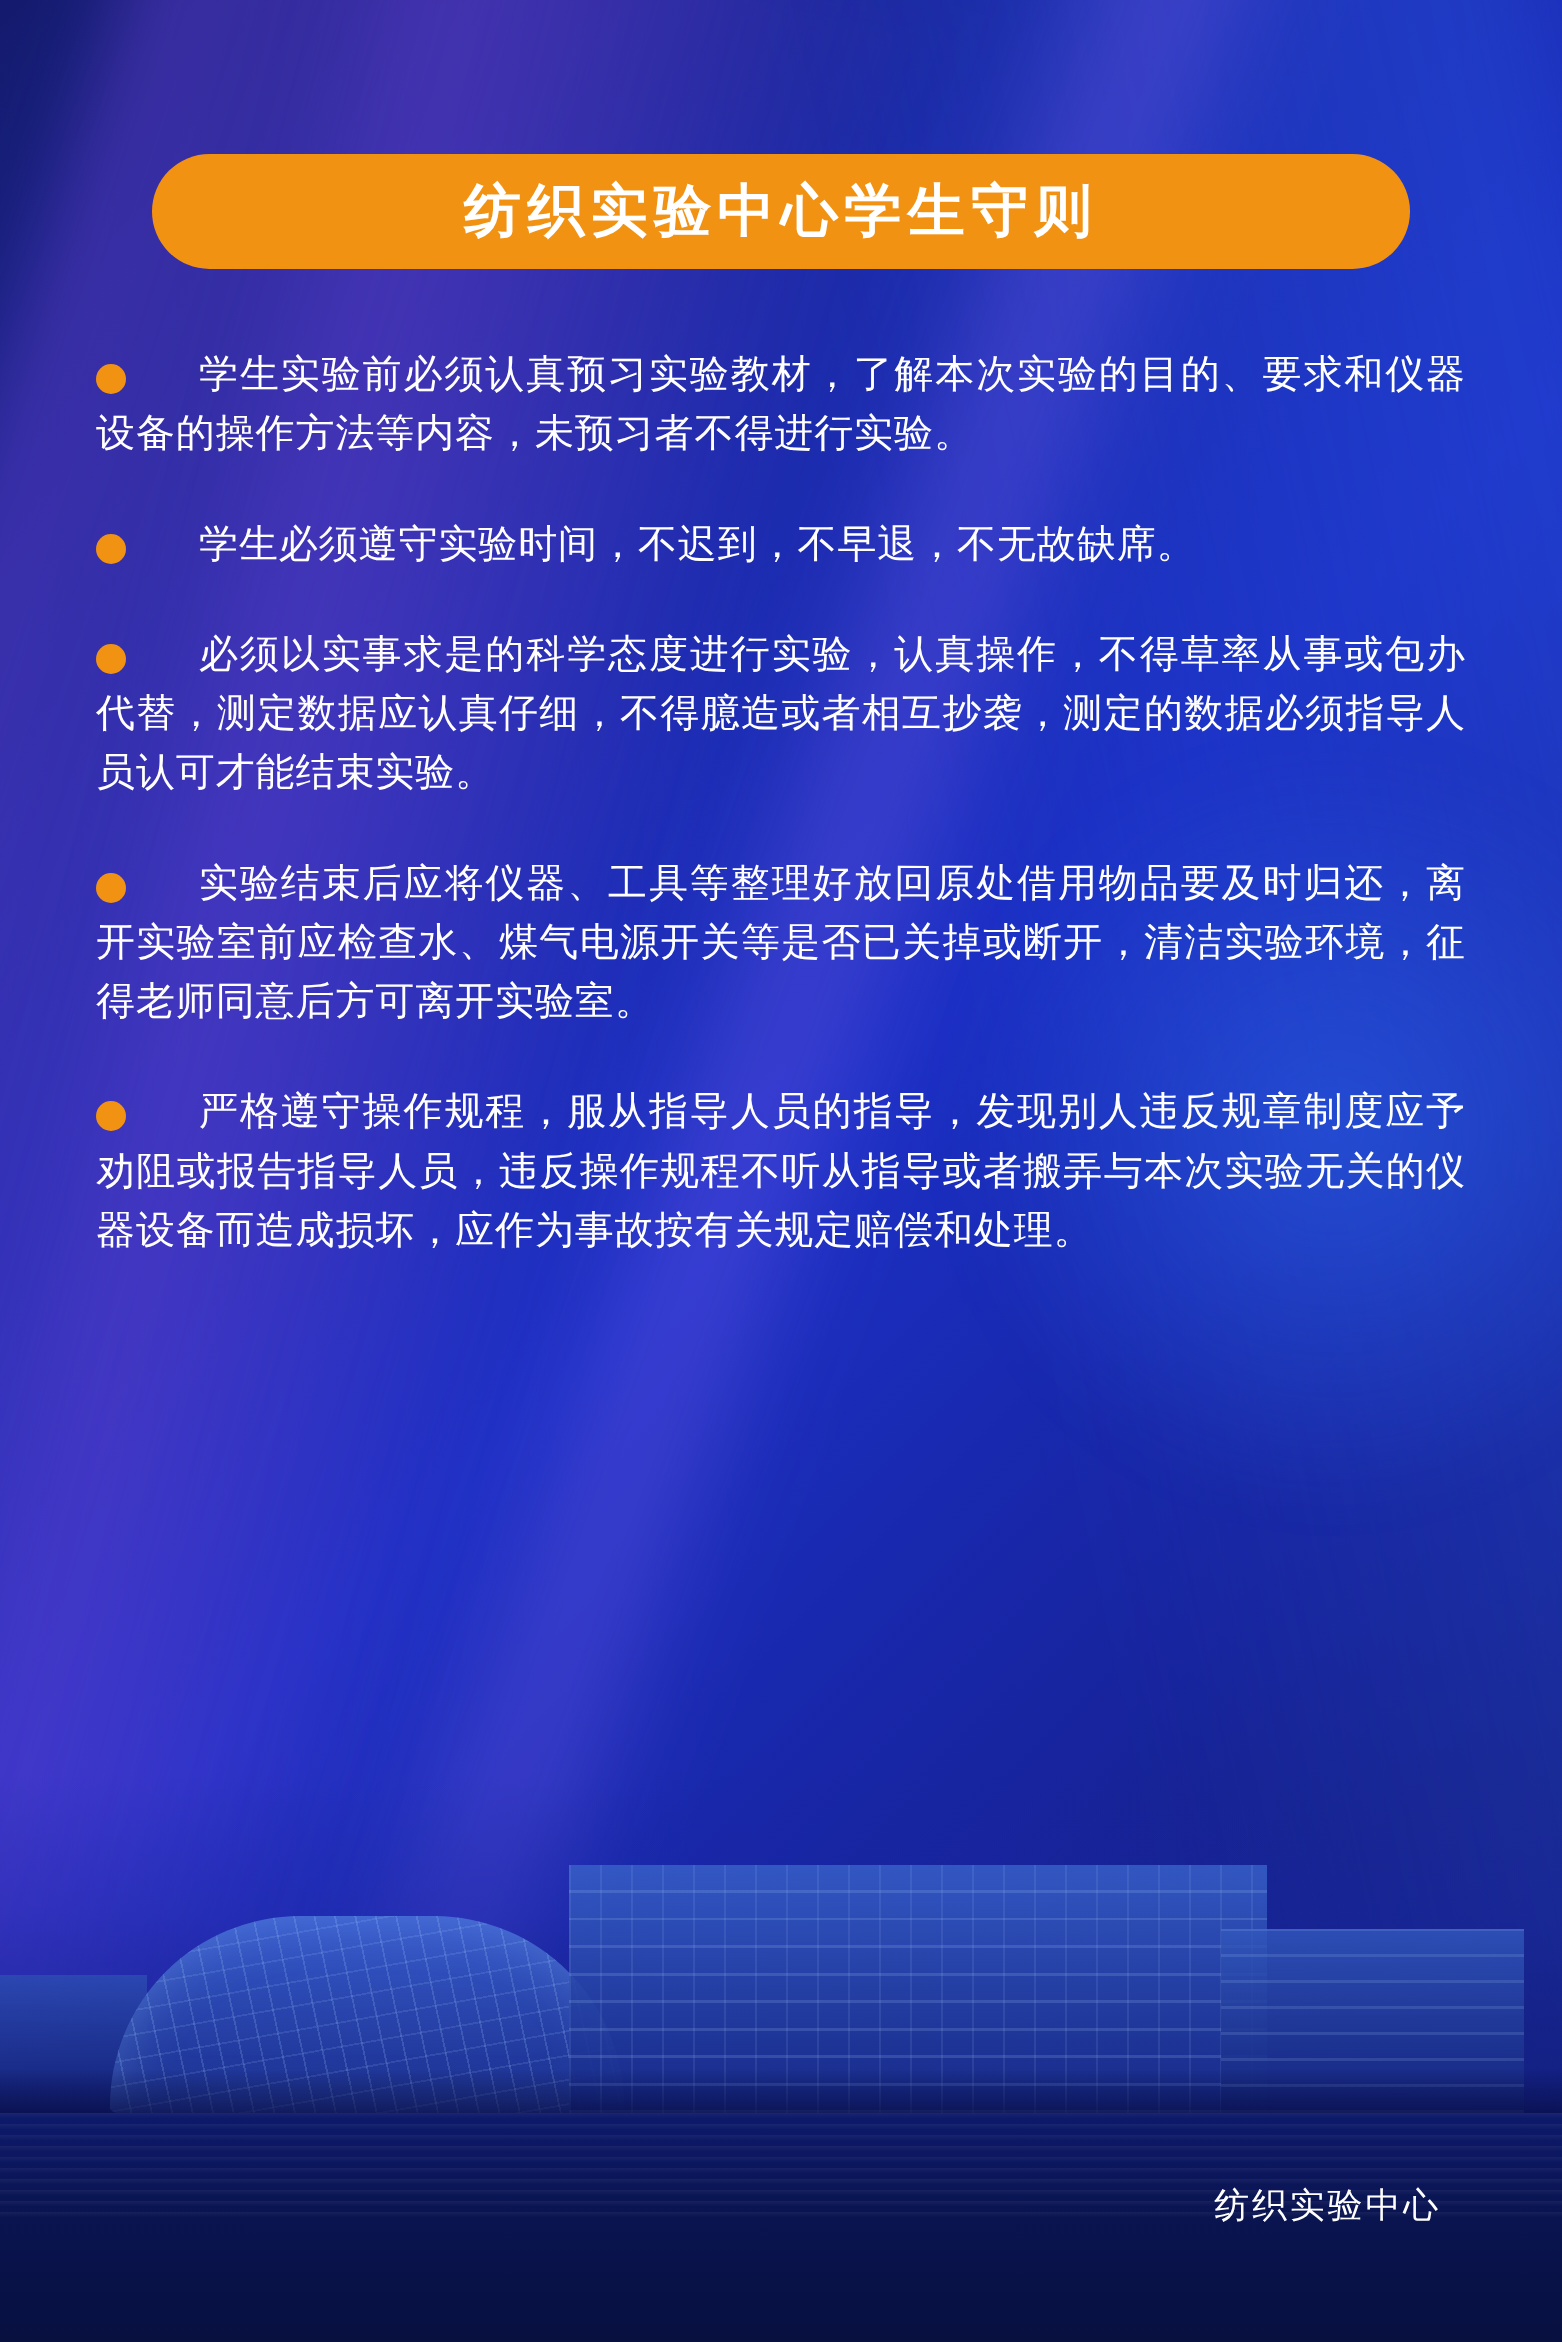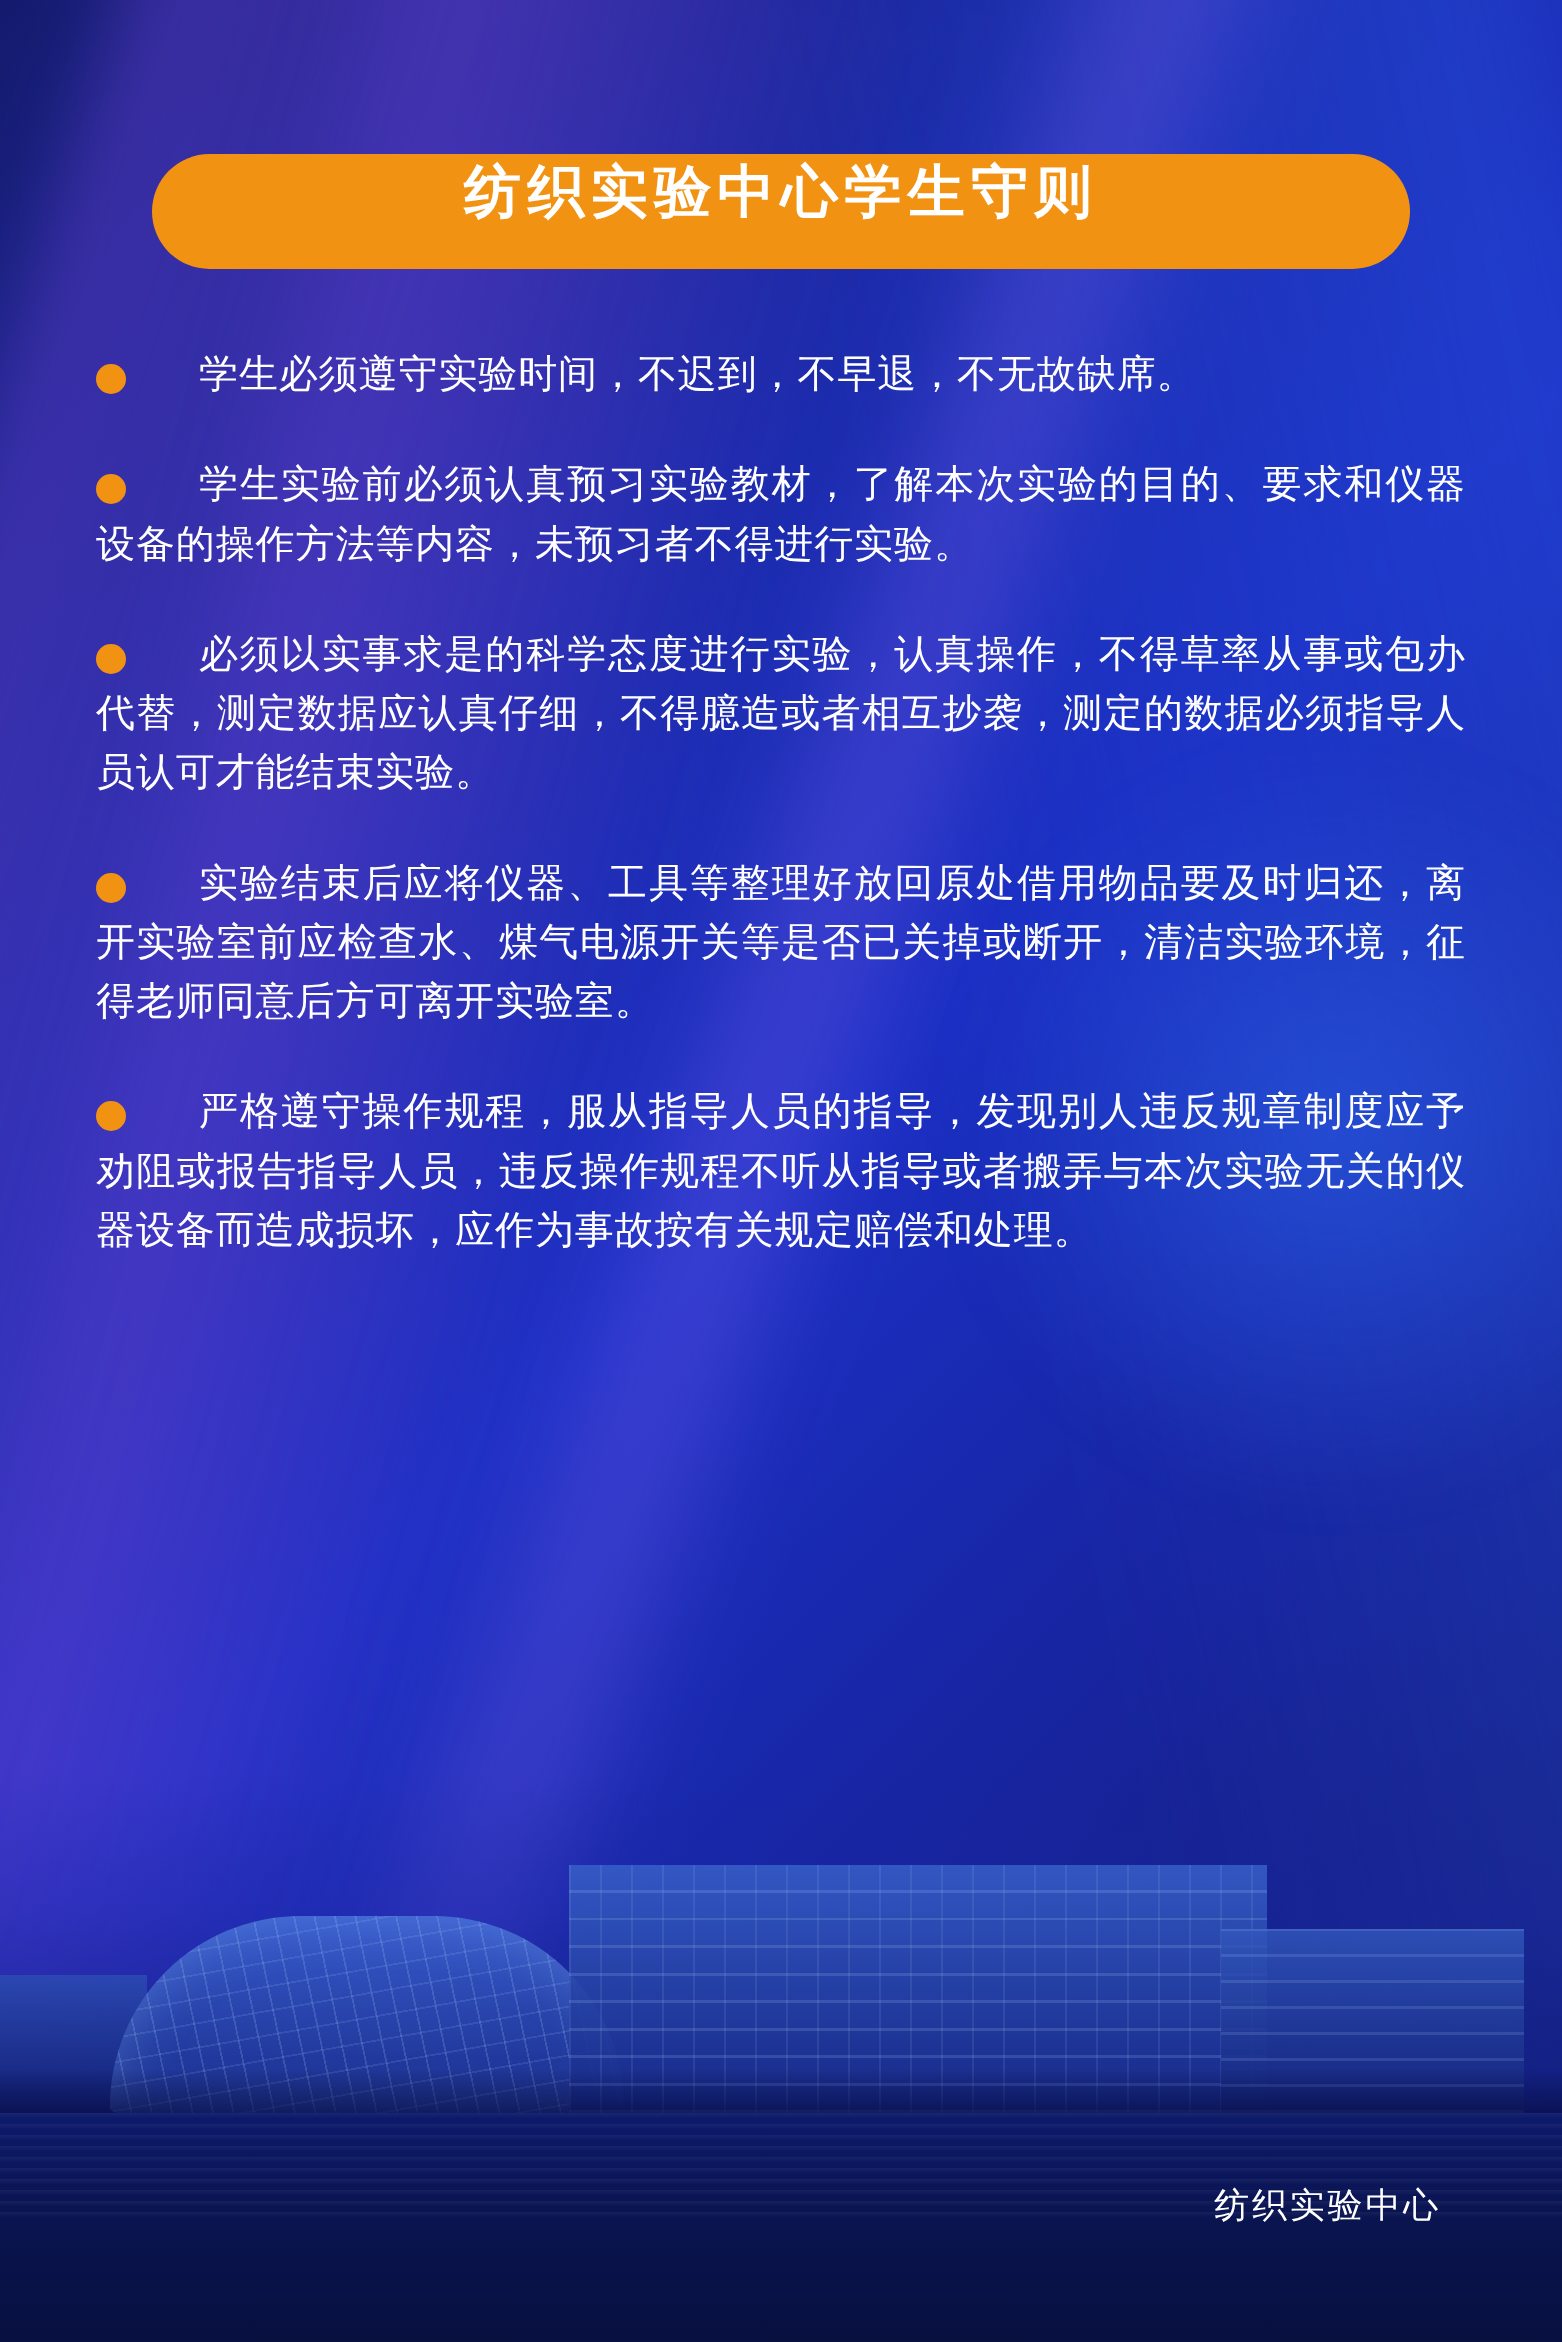--- a/index.html
+++ b/index.html
@@ -139,21 +139,21 @@
     z-index: 5;
     padding: 0 96px;
   }
   .title-bar {
     margin: 154px auto 0;
     width: 1258px;
     height: 115px;
     background: #f29213;
     border-radius: 64px;
     display: flex;
-    align-items: flex-start;
+    align-items: center;
     justify-content: center;
   }
   .title-bar .title-text {
     color: #ffffff;
     font-size: 57px;
     font-weight: bold;
     letter-spacing: 6.4px;
     white-space: nowrap;
   }
   .rules {
@@ -215,26 +215,26 @@
 
     <div class="title-bar">
       <div class="title-text">纺织实验中心学生守则</div>
     </div>
 
     <div class="rules">
 
 
       <div class="rule">
         <span class="bullet"></span>
+        <div class="text">学生实验前必须认真预习实验教材，了解本次实验的目的、要求和仪器设备的操作方法等内容，未预习者不得进行实验。</div>
+      </div>
+
+      <div class="rule">
+        <span class="bullet"></span>
         <div class="text">学生必须遵守实验时间，不迟到，不早退，不无故缺席。</div>
-      </div>
-
-      <div class="rule">
-        <span class="bullet"></span>
-        <div class="text">学生实验前必须认真预习实验教材，了解本次实验的目的、要求和仪器设备的操作方法等内容，未预习者不得进行实验。</div>
       </div>
 
 
       <div class="rule">
         <span class="bullet"></span>
         <div class="text">必须以实事求是的科学态度进行实验，认真操作，不得草率从事或包办代替，测定数据应认真仔细，不得臆造或者相互抄袭，测定的数据必须指导人员认可才能结束实验。</div>
       </div>
 
       <div class="rule">
         <span class="bullet"></span>

